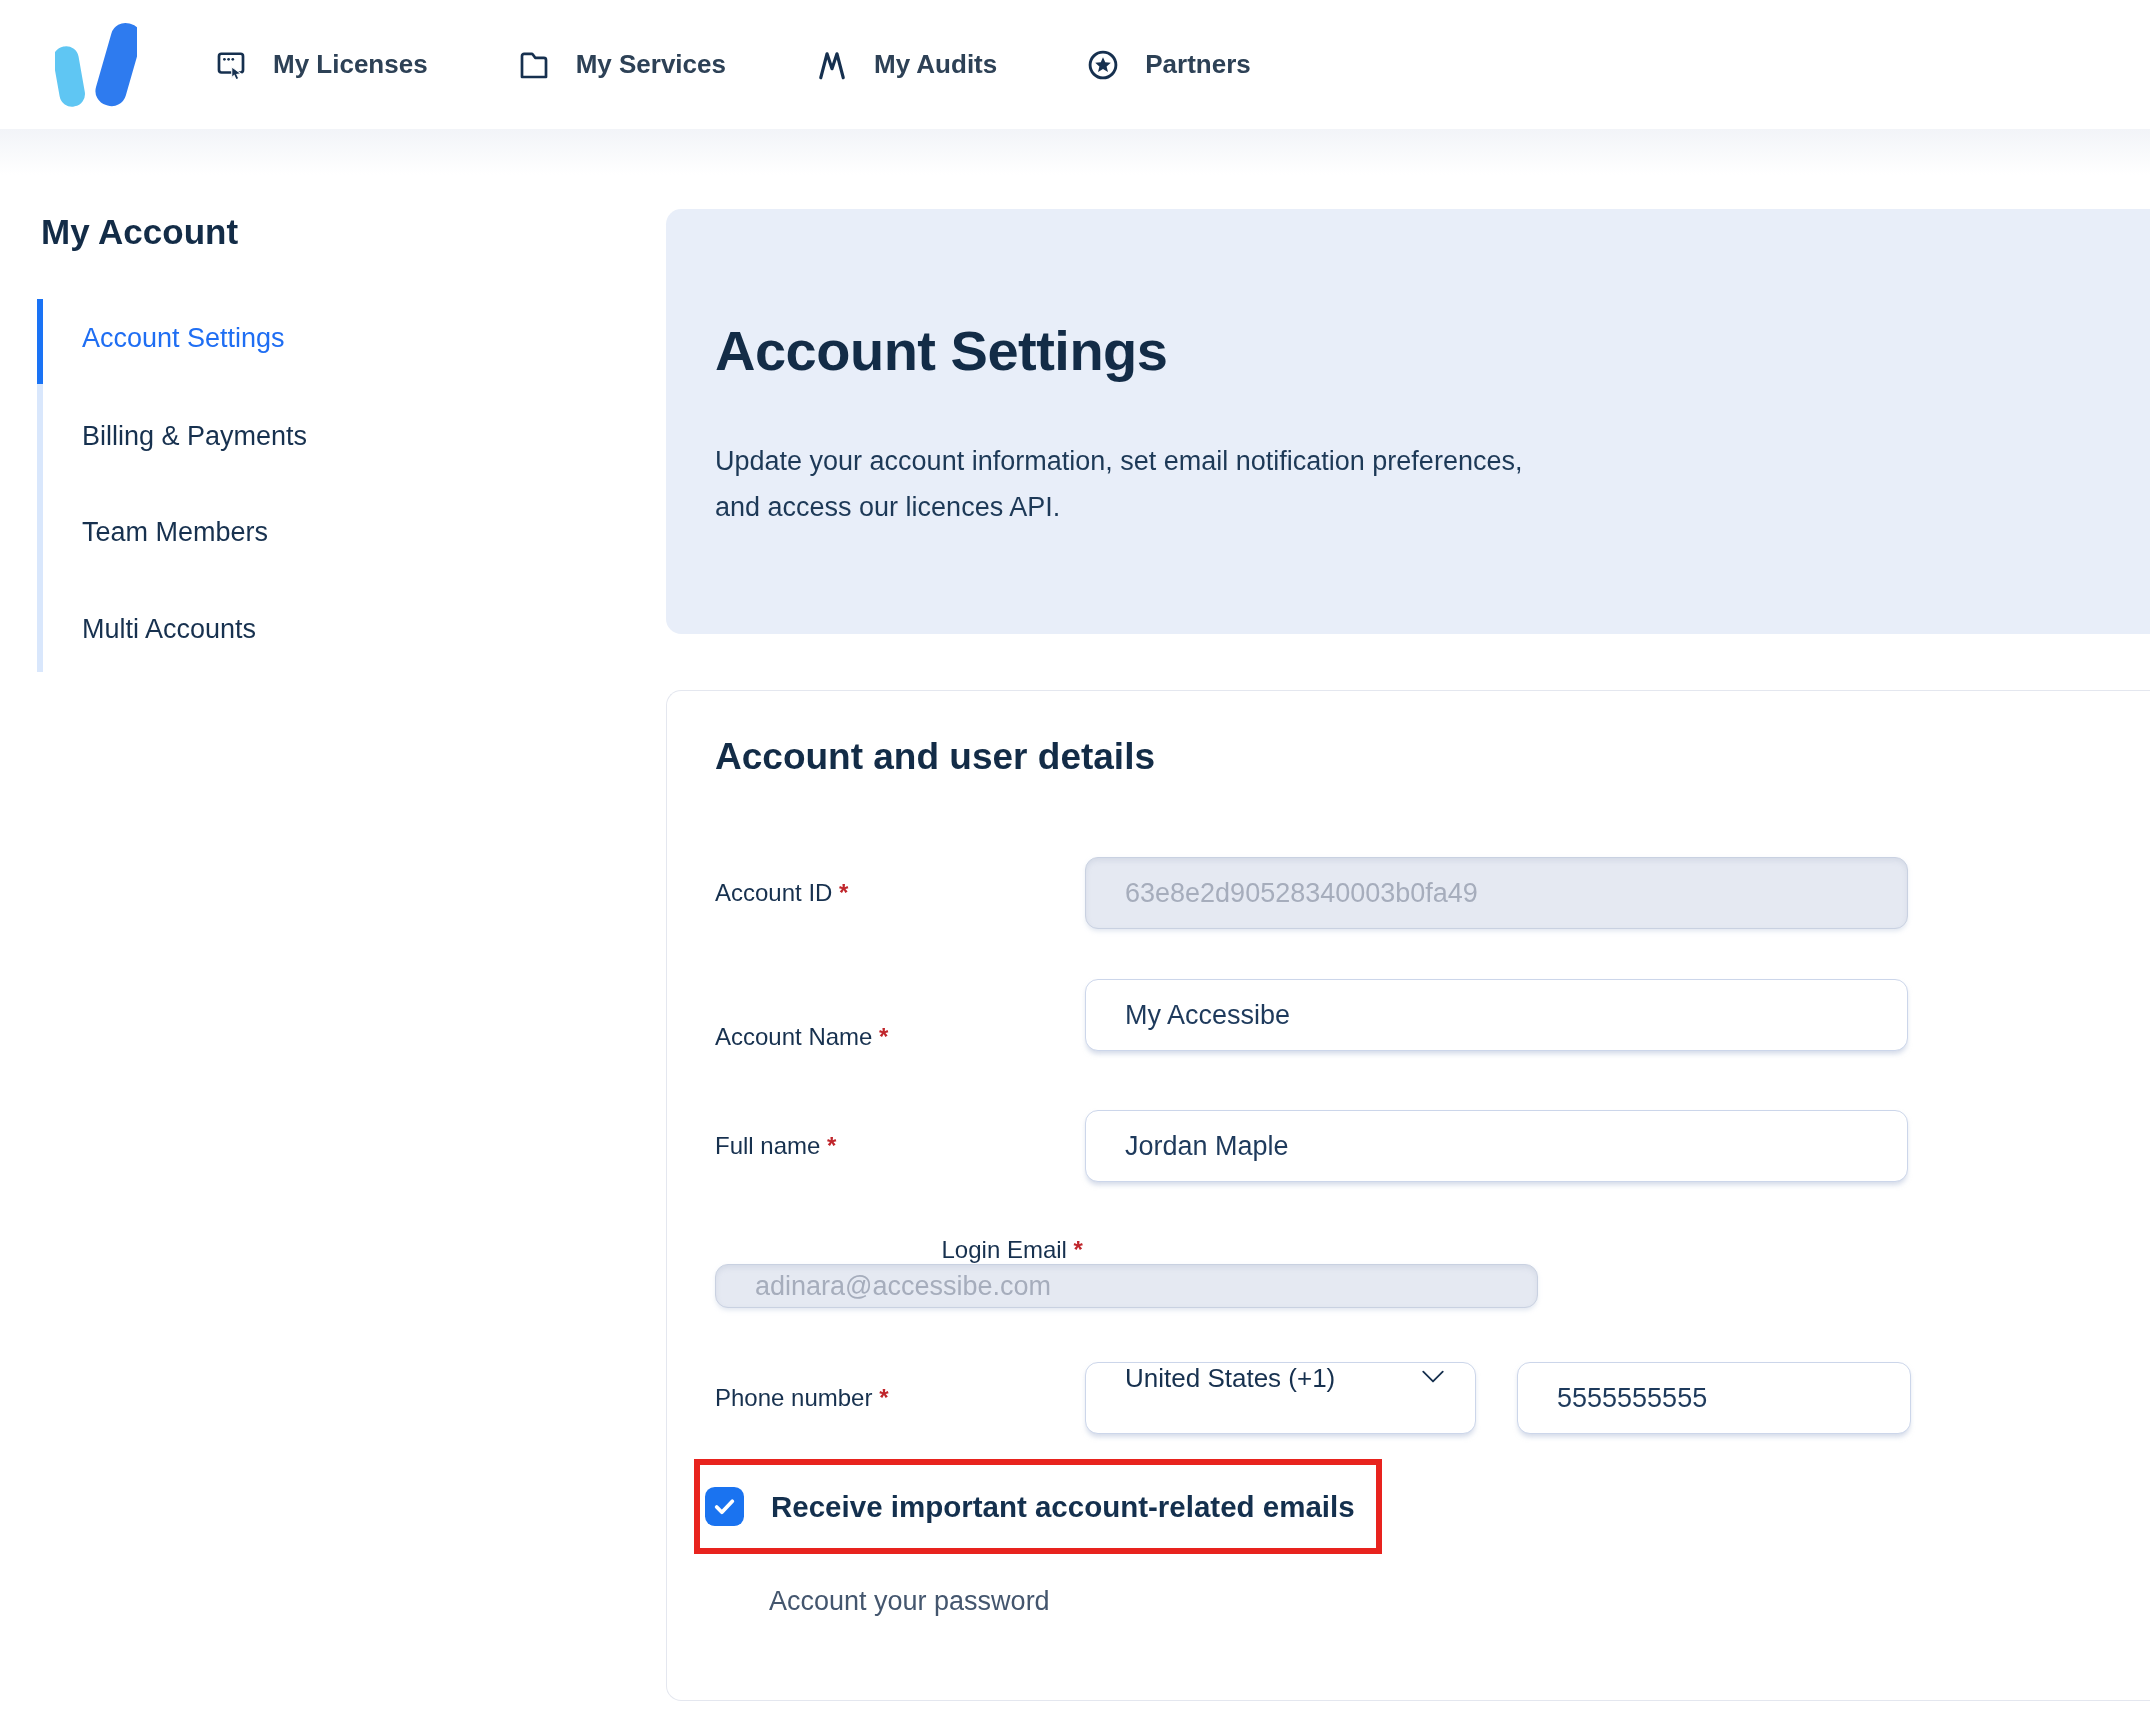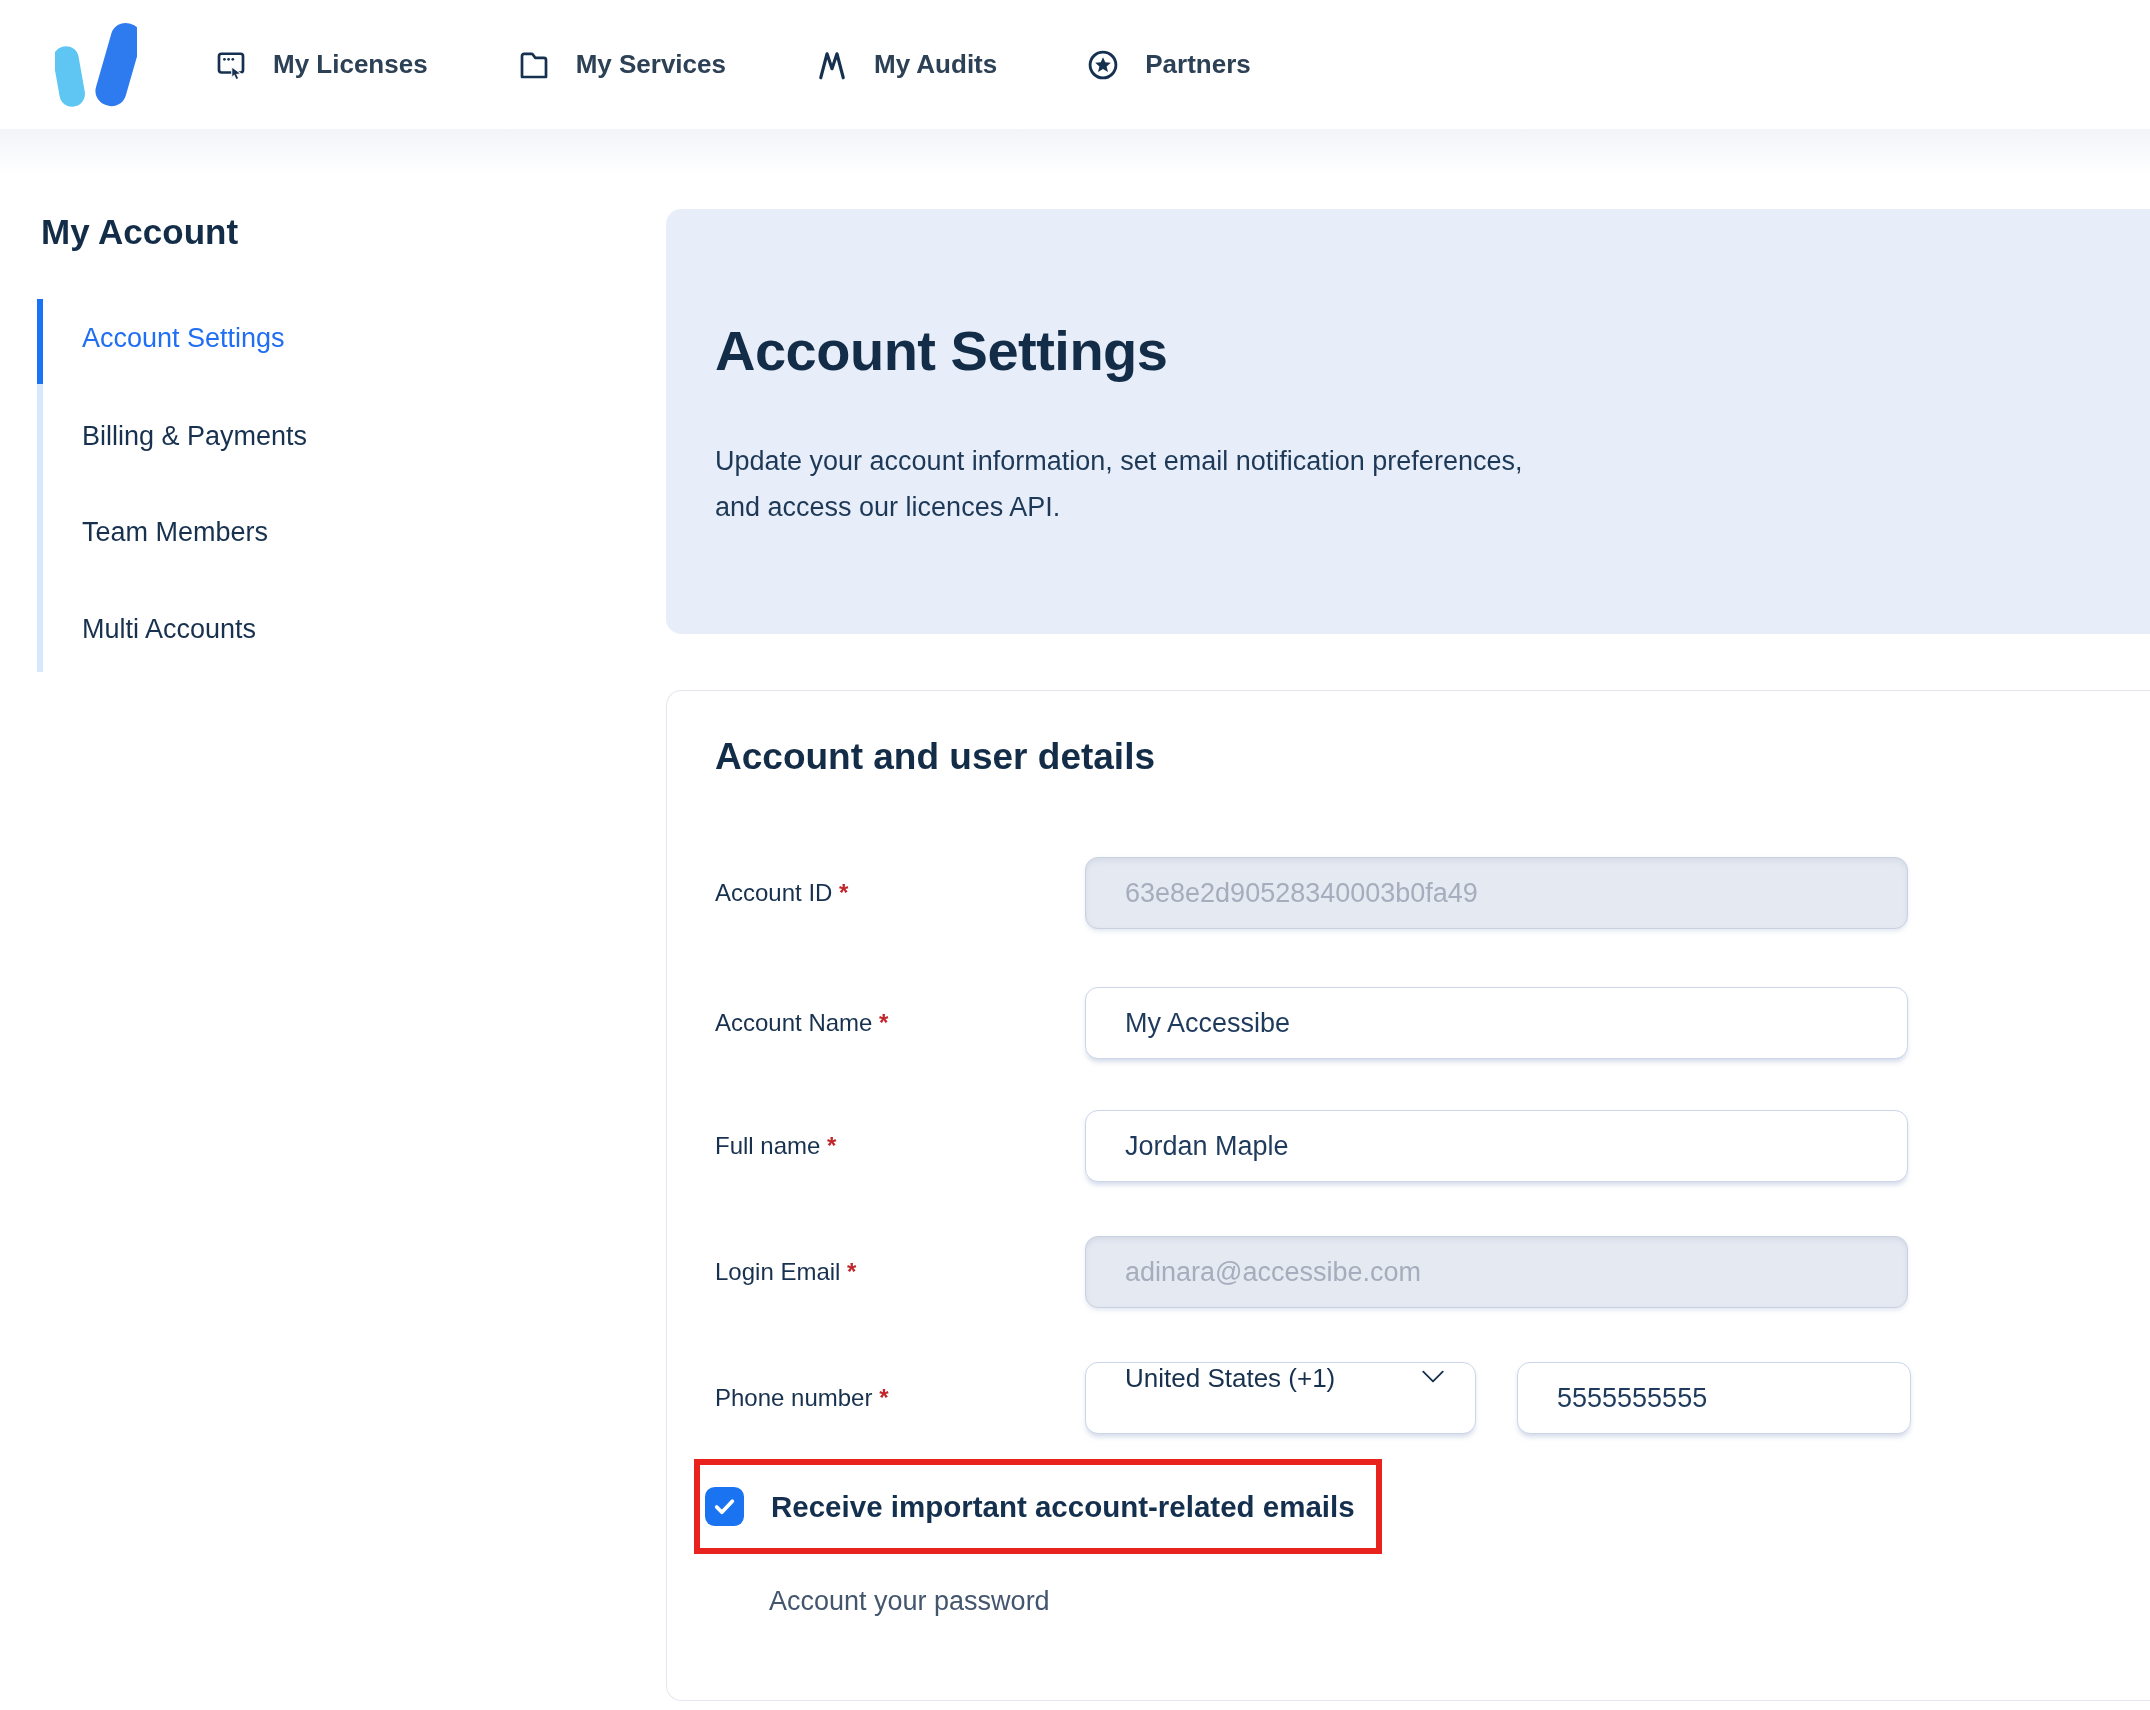--- a/index.html
+++ b/index.html
@@ -27,21 +27,21 @@
   
   .header-card{position:absolute;left:666px;top:209px;right:0;height:425px;background:#e8eef9;border-radius:15.3px 0 0 15.3px;}
   .header-title{position:absolute;left:49px;top:109px;font-size:56px;font-weight:600;color:#132c47;letter-spacing:-0.5px;}
   .header-desc{position:absolute;left:49px;top:229px;font-size:27px;line-height:46px;font-weight:400;color:#1d3957;white-space:pre-line;}
 
   
   .form-card{position:absolute;left:666px;top:690px;right:0;height:1011px;background:#fff;
     border:1.1px solid #e4e7ef;border-right:none;border-radius:15.3px 0 0 15.3px;box-sizing:border-box;}
   .section-title{position:absolute;left:48px;top:45px;font-size:37px;font-weight:700;color:#132c47;}
   .row{position:absolute;left:48px;height:72px;display:flex;align-items:center;}
-  .r-1{top:166px;} .r-2{top:296px;} .r-3{top:419px;} .r-4{top:545px;} .r-5{top:671px;}
+  .r-1{top:166px;} .r-2{top:288px;align-items:flex-end;} .r-3{top:419px;} .r-4{top:545px;flex-direction:column;} .r-5{top:671px;}
   .field-label{width:370px;font-size:24px;font-weight:500;color:#17314f;white-space:nowrap;}
   .req{color:#c0262c;font-weight:600;}
   .text-input{
     width:823px;height:72px;border-radius:13px;border:1.6px solid #ccd6ea;background:#fff;
     font-size:27px;color:#1e3a5c;padding:4px 39px;box-sizing:border-box;outline:none;
     font-family:"Liberation Sans",sans-serif;
     box-shadow:0 3.8px 5.5px -1.1px rgba(176,190,215,.55);
   }
   .text-input.disabled{background:#e5e9f2;border-color:#c9d1e1;color:#a6adbc;
     box-shadow:inset 0 2.7px 4.9px rgba(168,178,200,.28),0 2.7px 4.9px -1.1px rgba(176,190,215,.4);}

